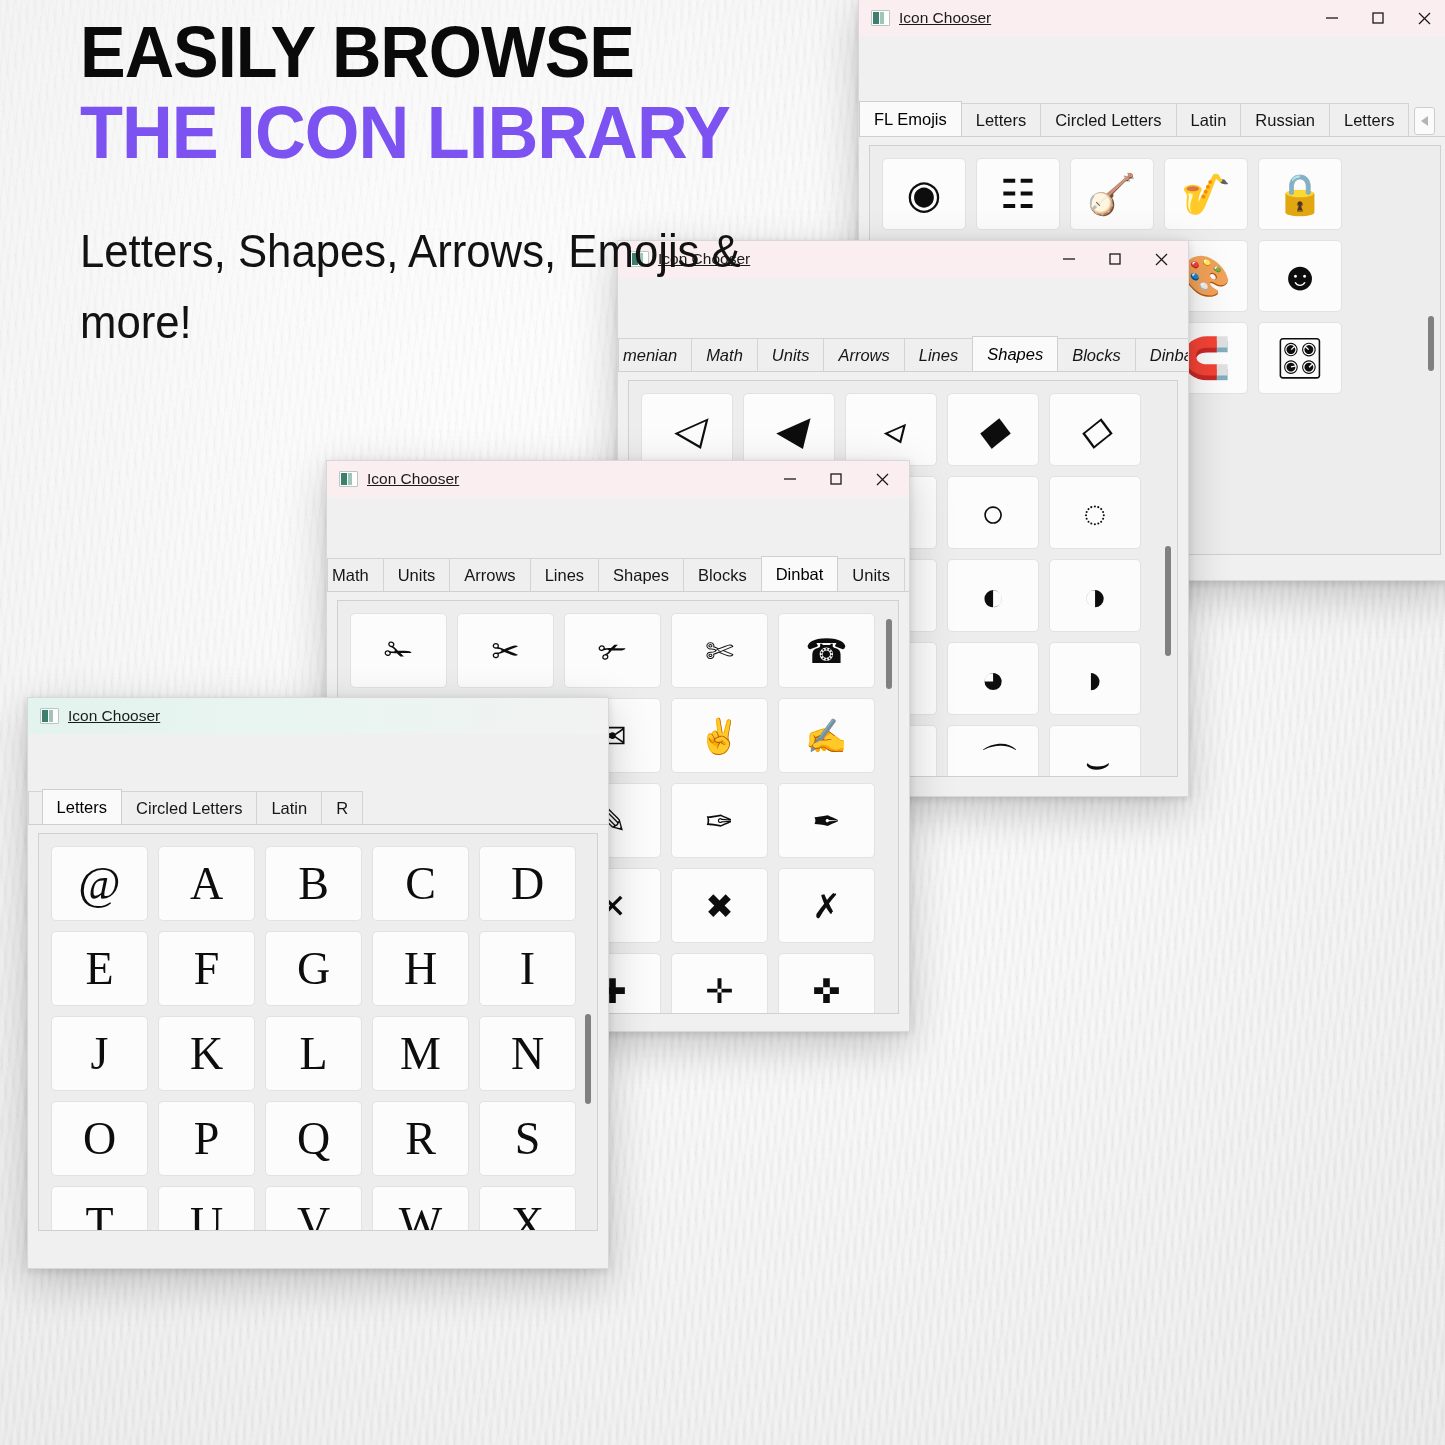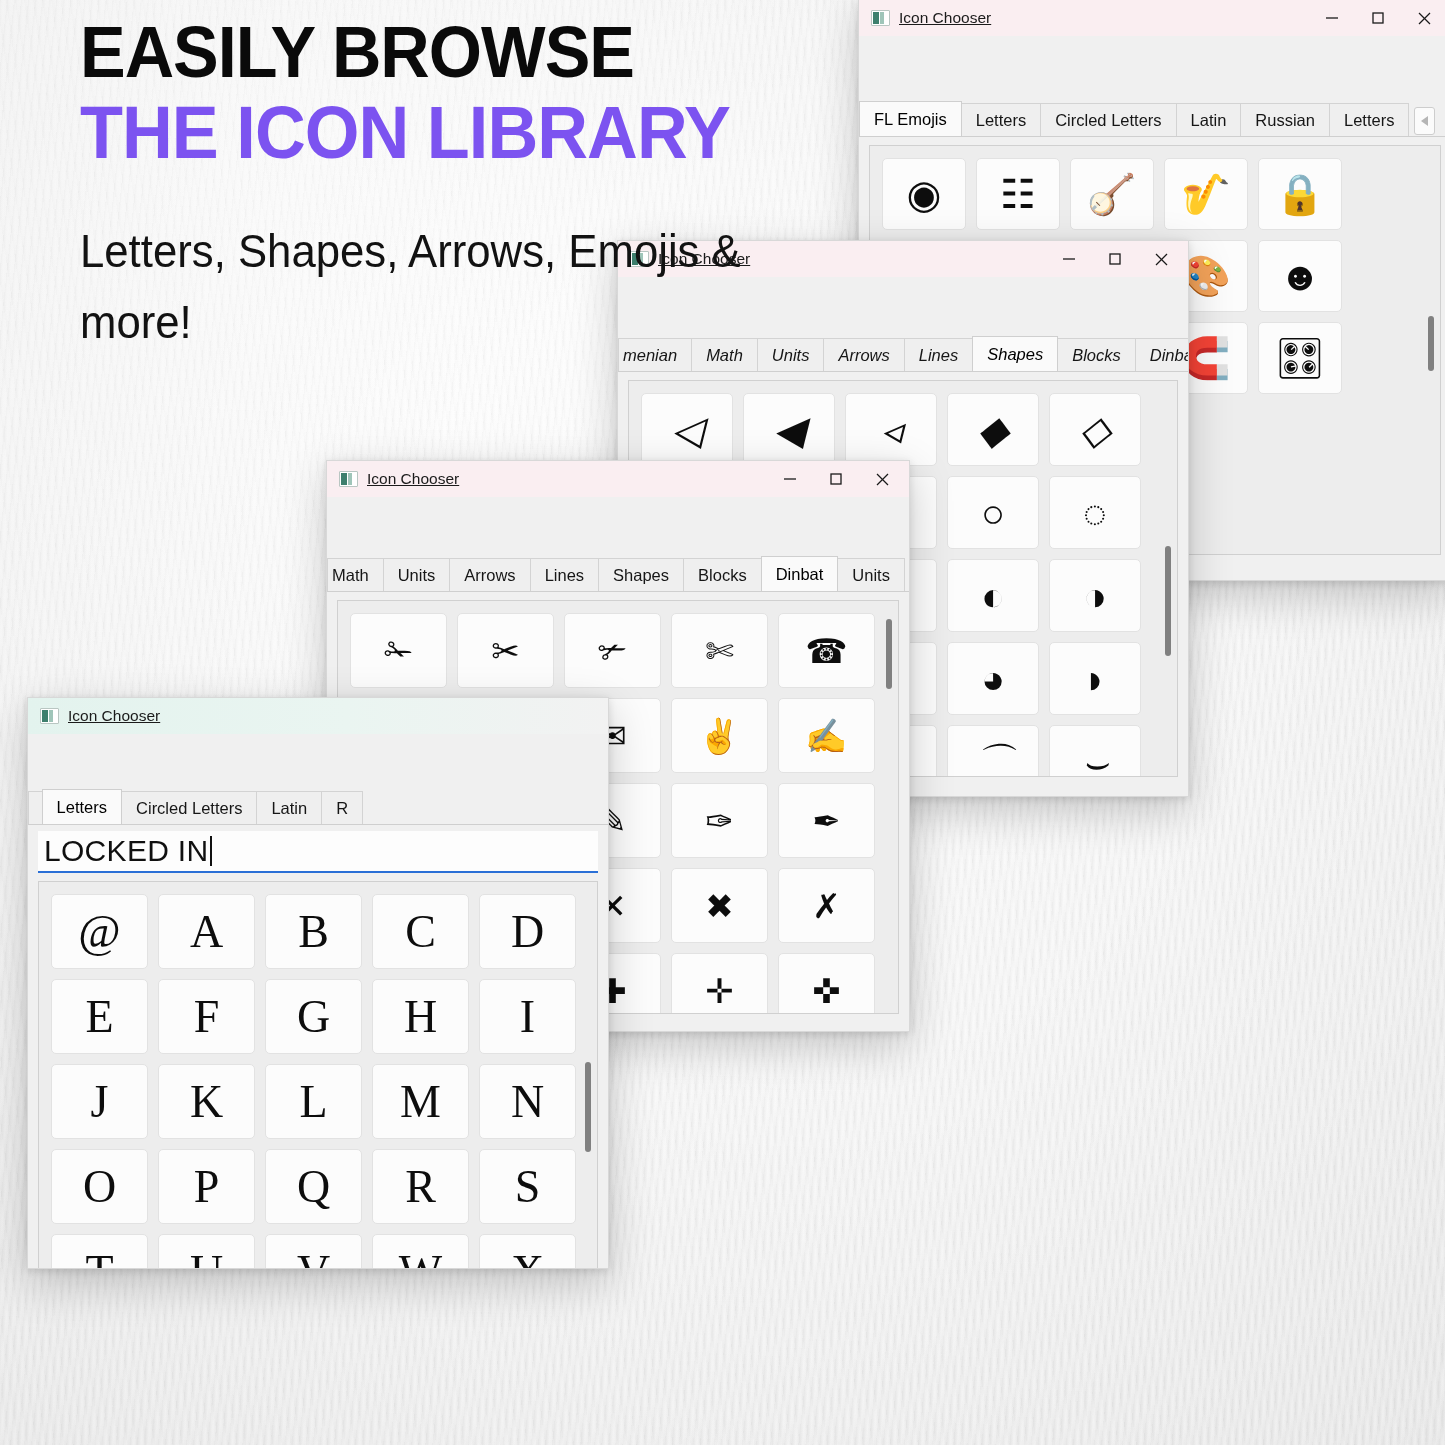--- a/index.html
+++ b/index.html
@@ -499,26 +499,20 @@
   </div>
   <div class="winbody" style="height:534px;">
     <div class="sep" style="height:56px;"></div>
     <div class="tabstrip">
       <div class="tab edgecut" style="padding-left:2px;padding-right:6px;color:#9a9a9a;">&nbsp;</div>
       <div class="tab active">Letters</div>
       <div class="tab">Circled Letters</div>
       <div class="tab">Latin</div>
       <div class="tab">R</div>
     </div>
-    <div class="searchrow">
-      <div class="searchbox">
-        <span class="val">LOCKED IN</span>
-          <span class="caret"></span>
-      </div>
-    </div>
     <div class="gridwrap" style="height:396px;">
       <div class="grid" id="grid-letters" style="grid-template-columns:repeat(5,97px);grid-auto-rows:75px;">
           <div class="cell">
             <span class="letter">@</span>
           </div>
           <div class="cell">
             <span class="letter">A</span>
           </div>
           <div class="cell">
             <span class="letter">B</span>

